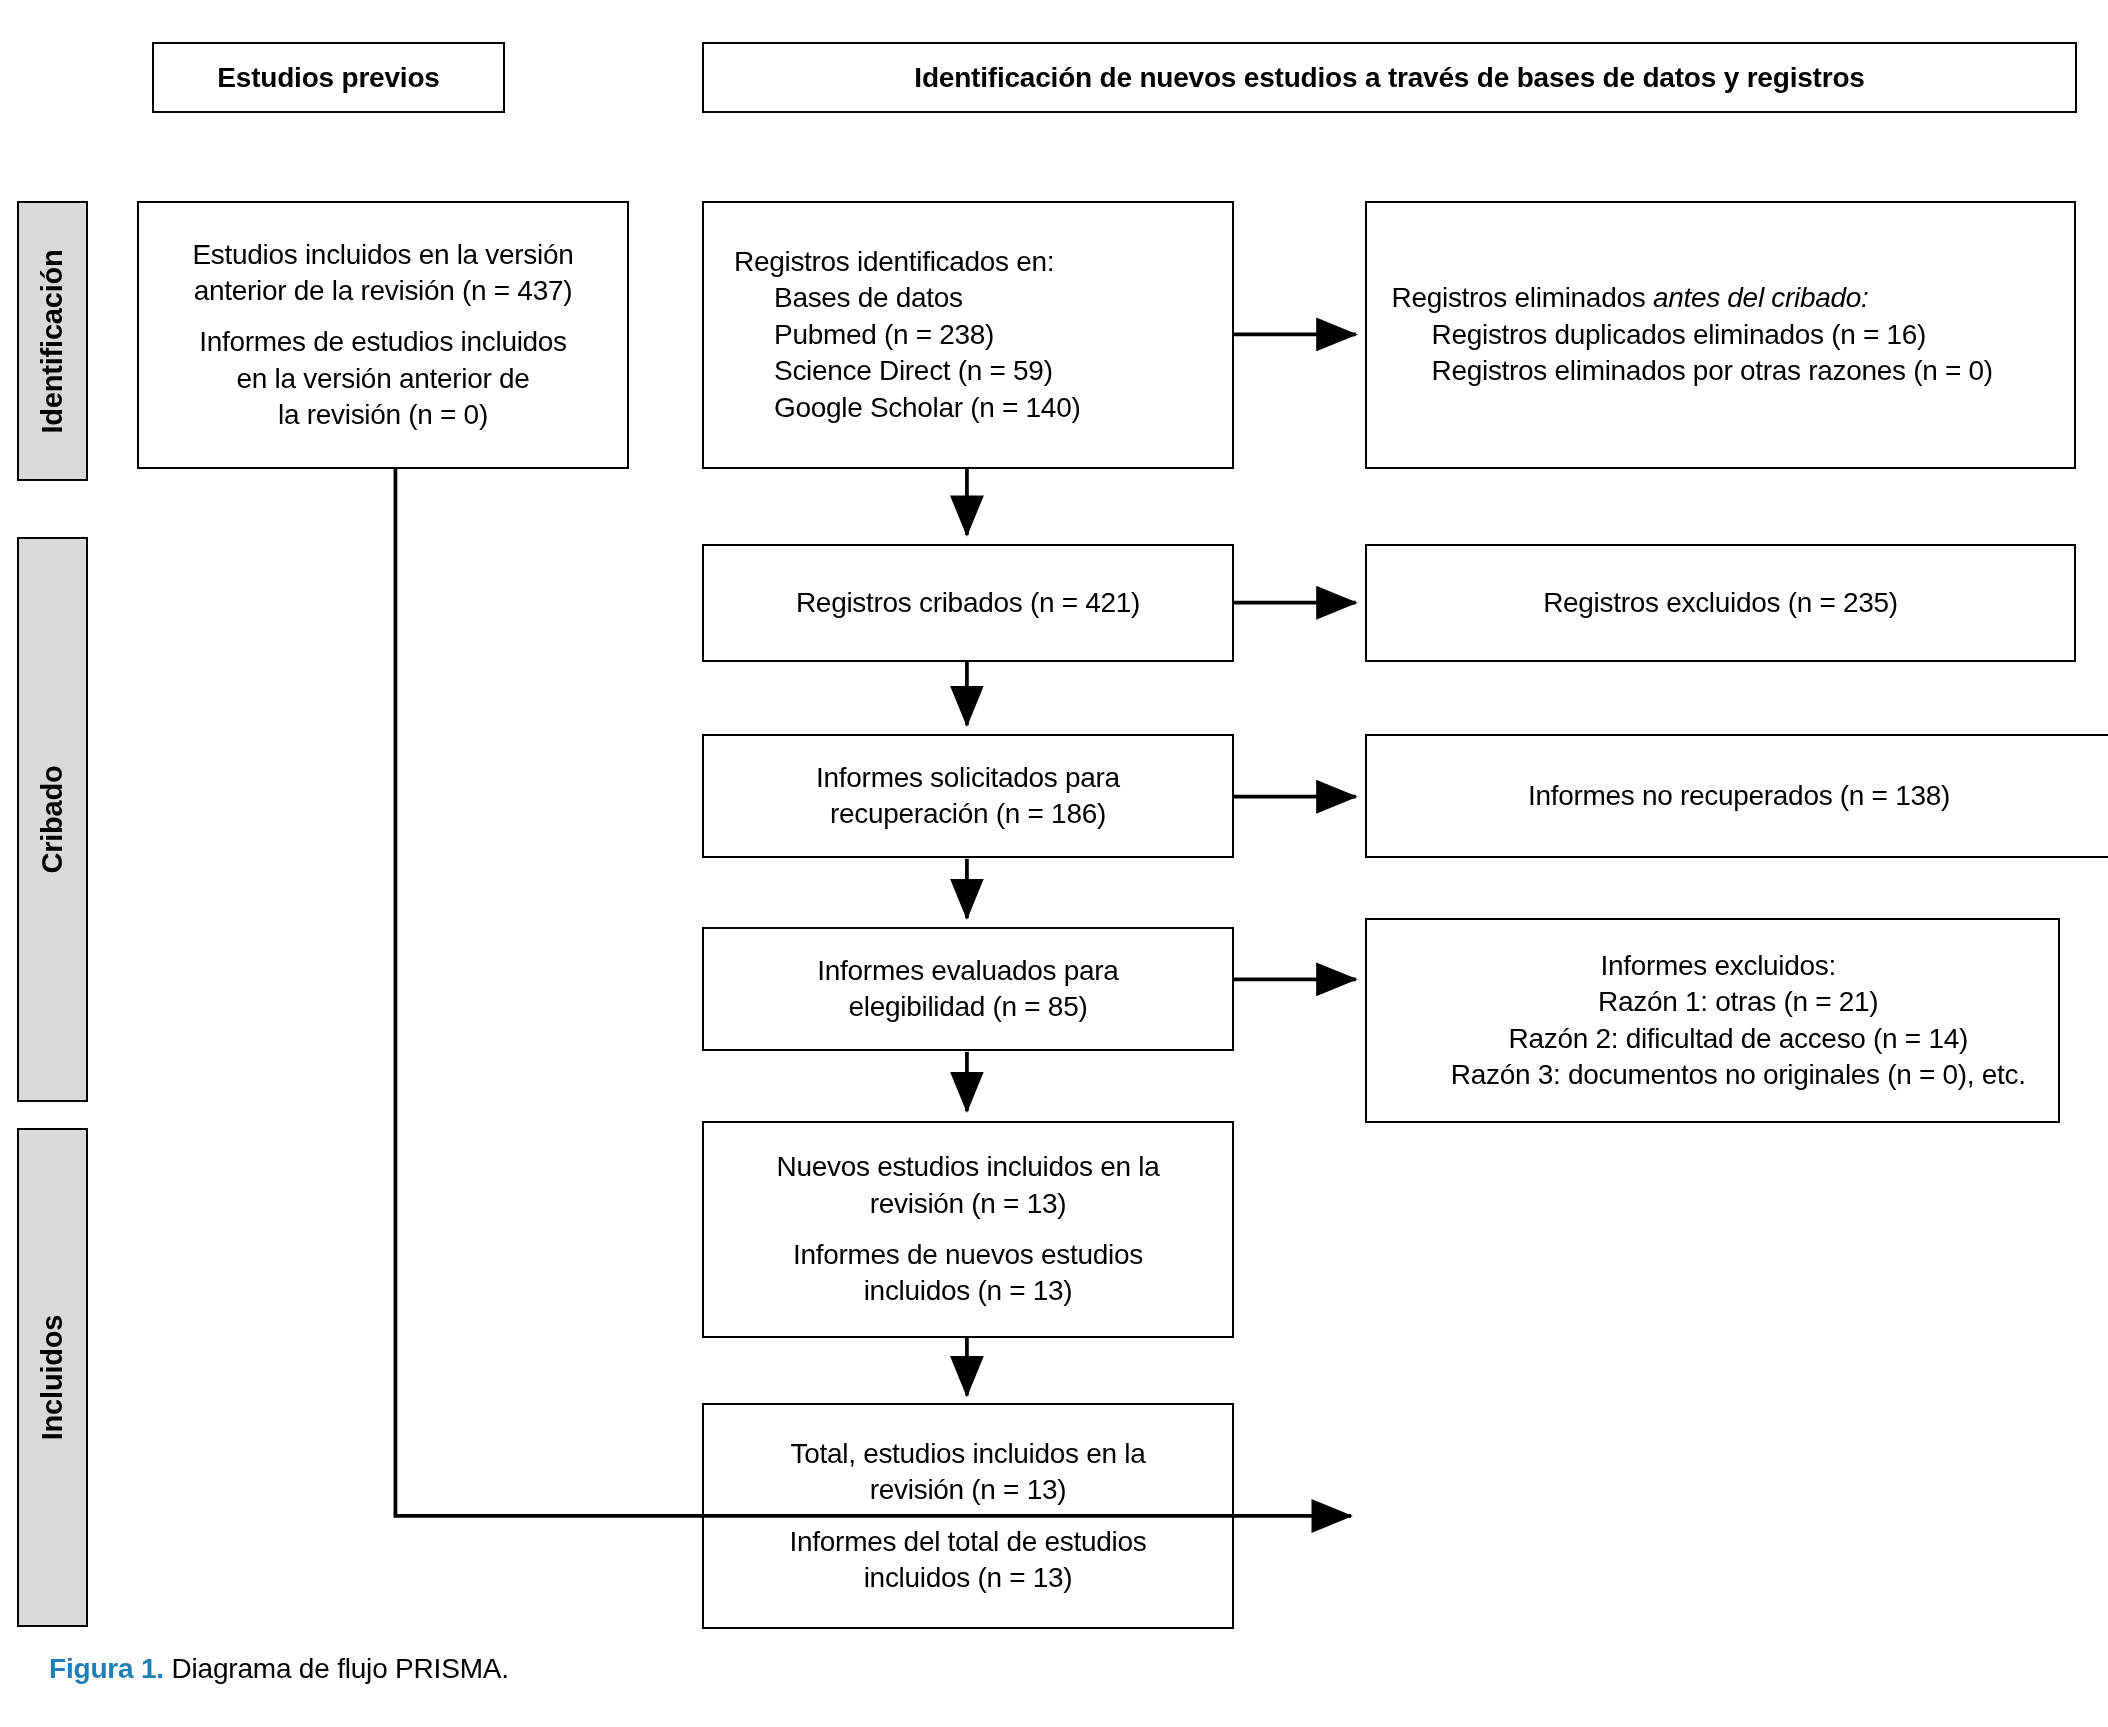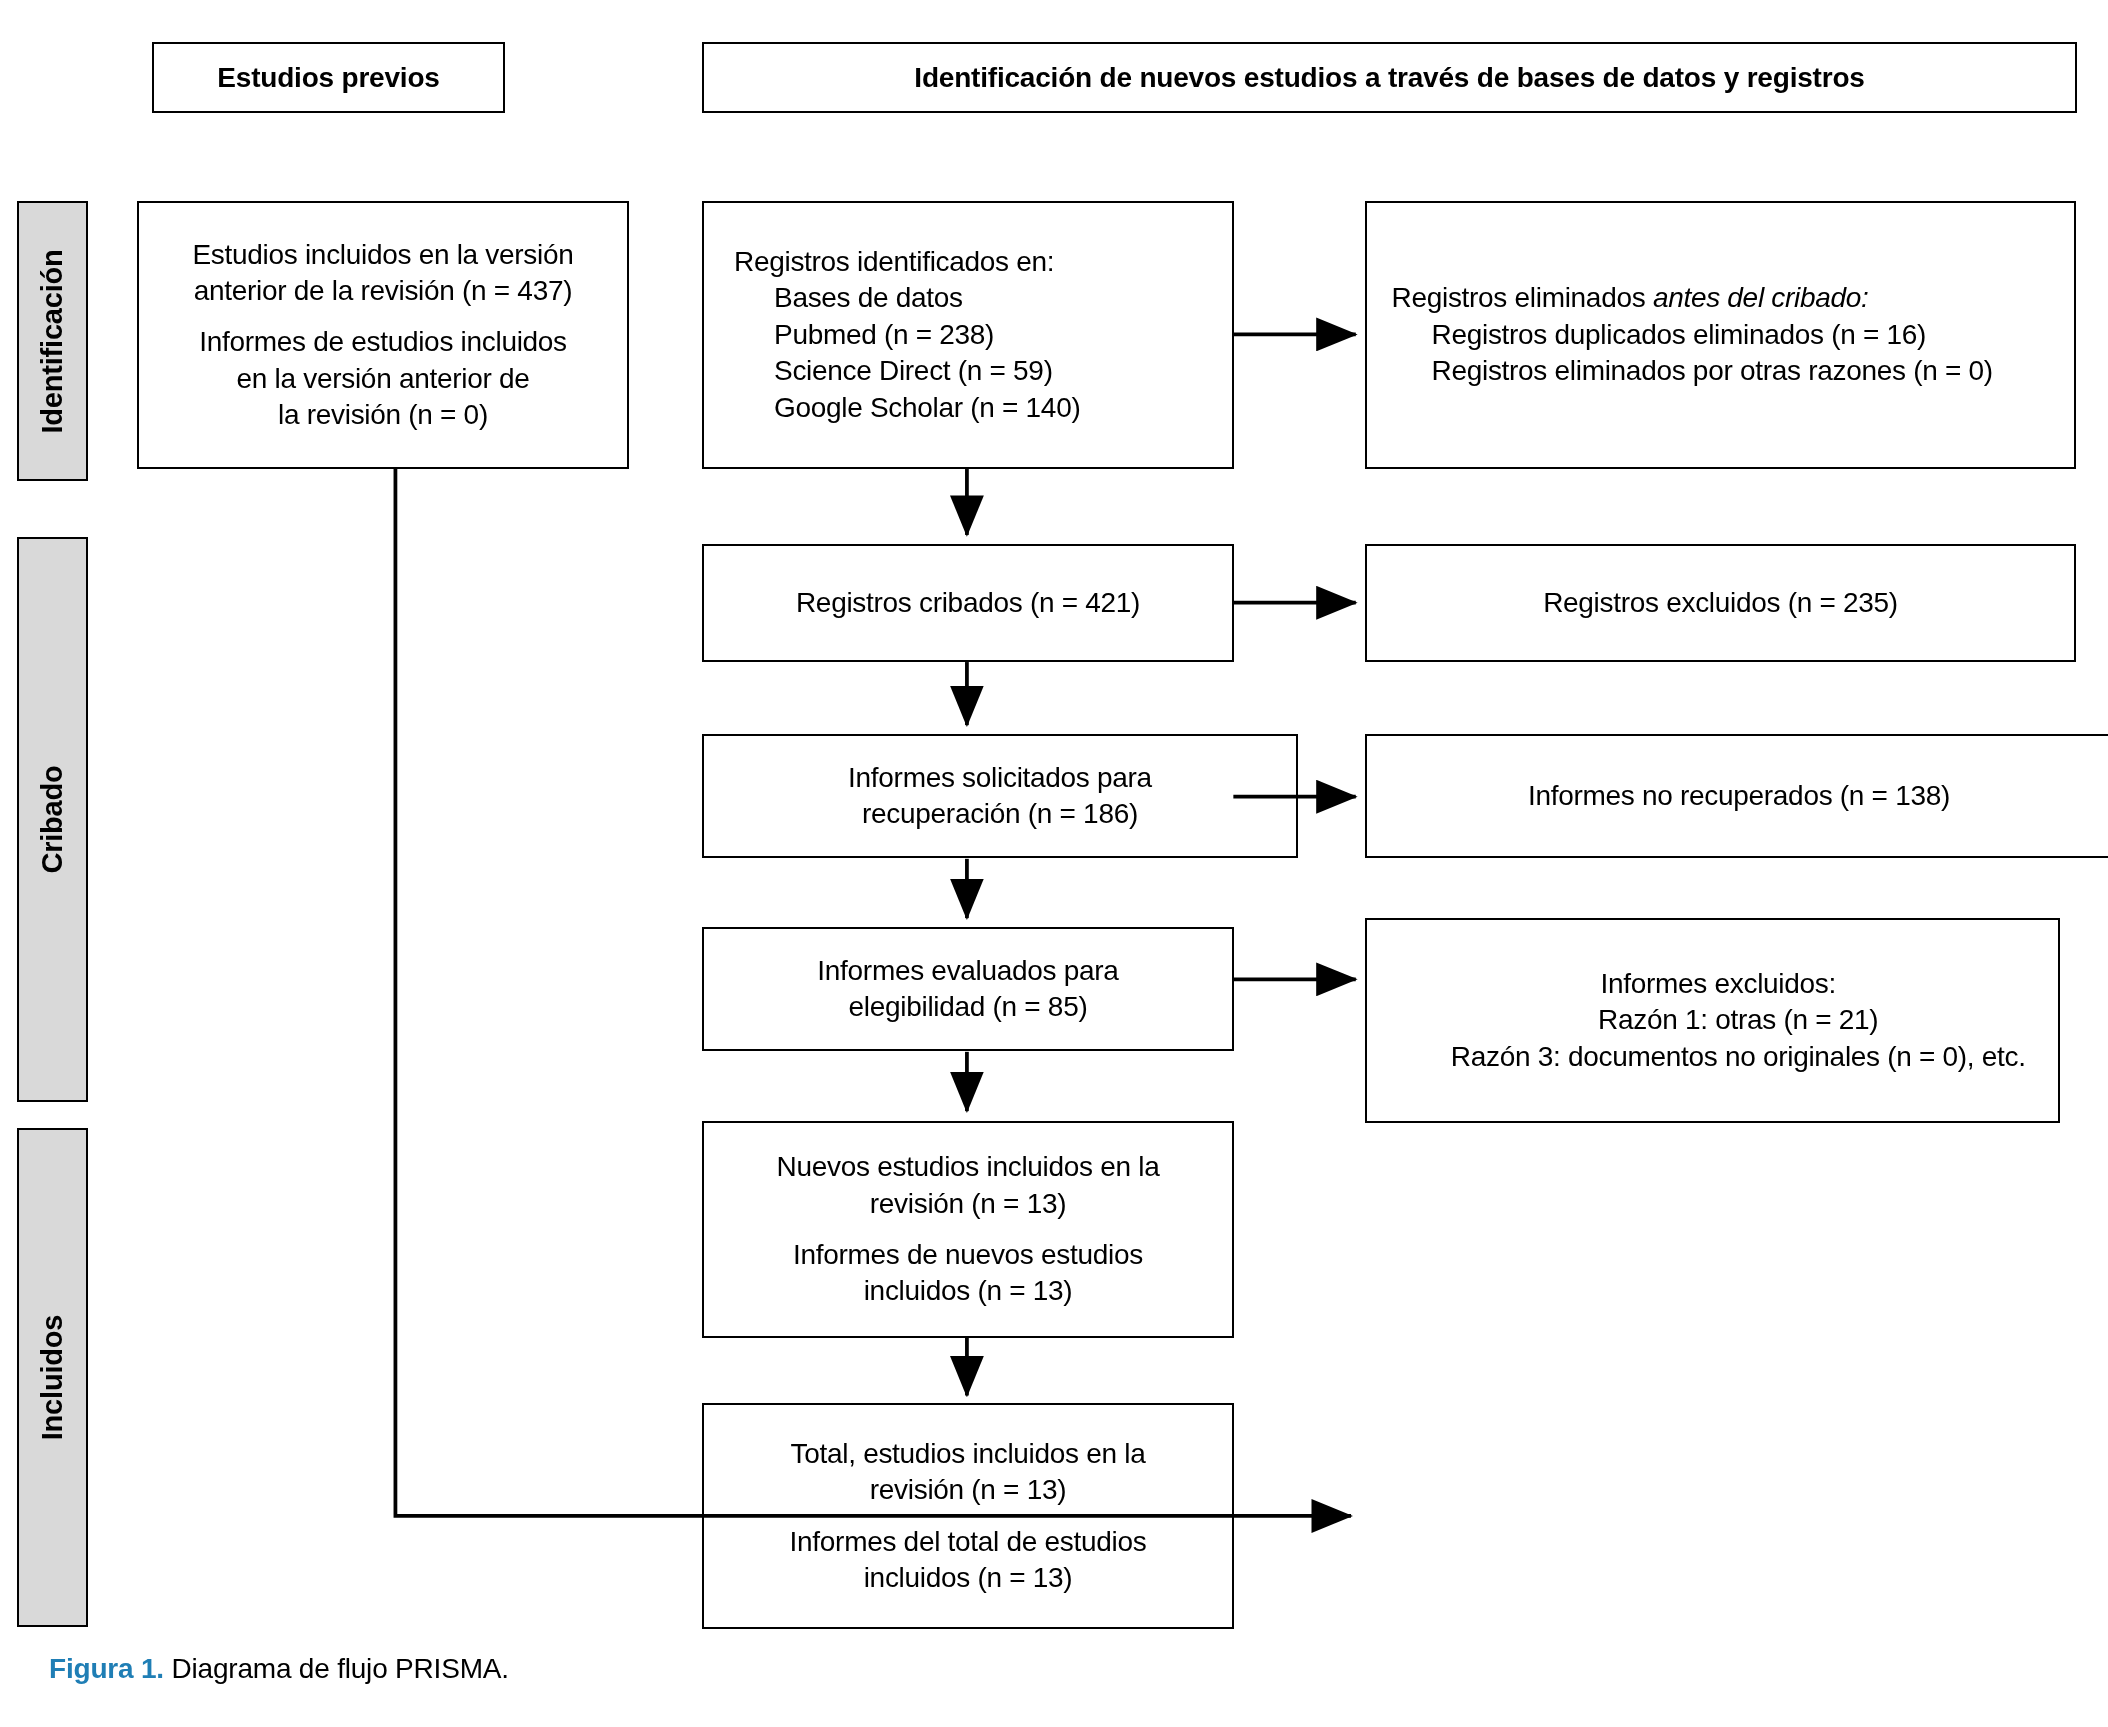--- a/index.html
+++ b/index.html
@@ -145,21 +145,21 @@
       <span class="indent">Google Scholar (n = 140)</span>
     </div>
   </div>
 
   <div class="box" style="left:702px; top:544px; width:532px; height:118px;">
     <div class="box-inner ctext center">
       <span>Registros cribados (n = 421)</span>
     </div>
   </div>
 
-  <div class="box" style="left:702px; top:734px; width:596px; height:124px;">
+  <div class="box" style="left:702px; top:734px; width:532px; height:124px;">
     <div class="box-inner ctext center">
       <span>Informes solicitados para</span><br>
       <span>recuperación (n = 186)</span>
     </div>
   </div>
 
   <div class="box" style="left:702px; top:927px; width:532px; height:124px;">
     <div class="box-inner ctext center">
       <span>Informes evaluados para</span><br>
       <span>elegibilidad (n = 85)</span>
@@ -209,20 +209,21 @@
   <div class="box" style="left:1365px; top:734px; width:748px; height:124px;">
     <div class="box-inner ctext center">
       <span>Informes no recuperados (n = 138)</span>
     </div>
   </div>
 
   <div class="box" style="left:1365px; top:918px; width:695px; height:205px;">
     <div class="box-inner ctext left" style="padding-left:24.5px;text-align:center;">
       <span>Informes excluidos:</span>
       <span class="indent">Razón 1: otras (n = 21)</span>
+      <span class="indent">Razón 2: dificultad de acceso (n = 14)</span>
       <span class="indent">Razón 3: documentos no originales (n = 0), etc.</span>
     </div>
   </div>
 
   <svg id="wires" viewBox="0 0 2239 1835">
     <defs>
       <marker id="ah" markerWidth="11" markerHeight="9" refX="10.5" refY="4.5" orient="auto" markerUnits="strokeWidth">
         <path d="M0,0 L11,4.5 L0,9 z" fill="#000000"></path>
       </marker>
     </defs>

